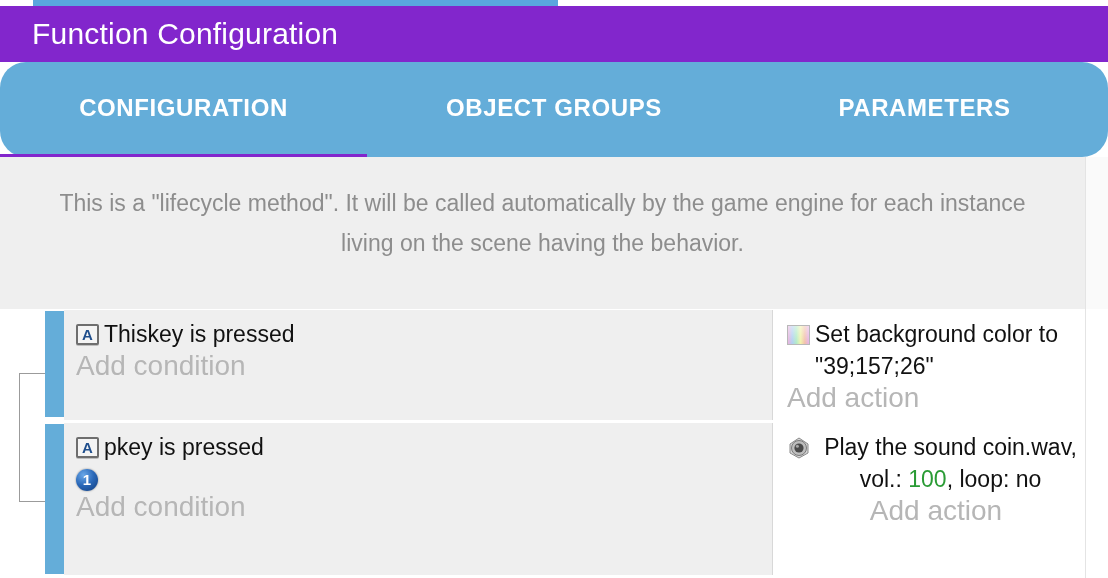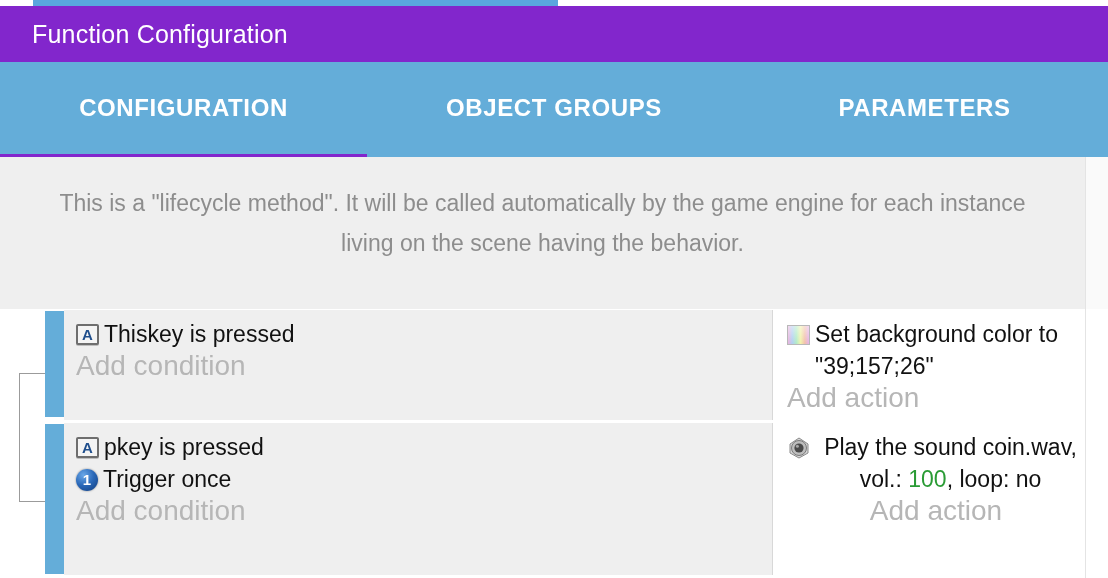--- a/index.html
+++ b/index.html
@@ -18,31 +18,32 @@
   }
 
   
   .titlebar {
     position: absolute; left: 0; top: 6px; width: 1108px; height: 56px;
     background: #8226cc;
     display: flex; align-items: center;
   }
   .titlebar .title {
     color: #ffffff;
-    font-size: 25px;
+    font-size: 30px;
     font-weight: 400;
     letter-spacing: 0.2px;
     padding-left: 32px;
     white-space: nowrap;
   }
 
   
   .tabbar {
     position: absolute; left: 0; top: 62px; width: 1108px; height: 95px;
     background: #64add9;
+    border-radius: 26px;
   }
   .tabs {
     position: absolute; left: 0; top: 0; width: 1108px; height: 92px;
     display: flex;
   }
   .tab {
     flex: 0 0 auto;
     display: flex; align-items: center; justify-content: center;
     color: #ffffff;
     font-size: 24px;
@@ -272,21 +273,20 @@
         <span class="ico ico-key">
           <span>A</span>
         </span>
         <span>p</span>
         <span> key is pressed</span>
       </div>
       <div class="line">
         <span class="ico ico-once">
           <span>1</span>
         </span>
-        <span>Trigger once</span>
       </div>
       <div class="placeholder">Add condition</div>
     </div>
   </div>
 
   <div class="act-col a1">
     <div class="pad">
       <div class="line">
         <span class="ico ico-sound">
           <svg width="24" height="22" viewBox="0 0 24 22">

